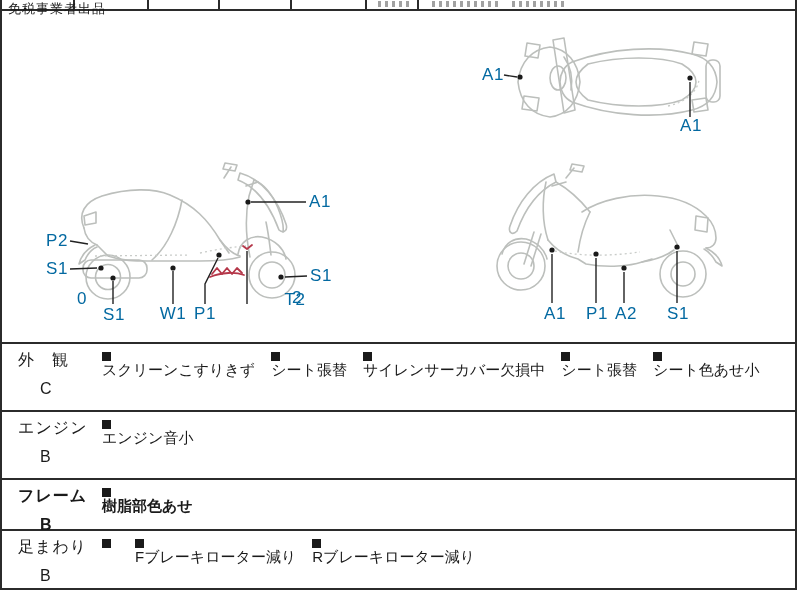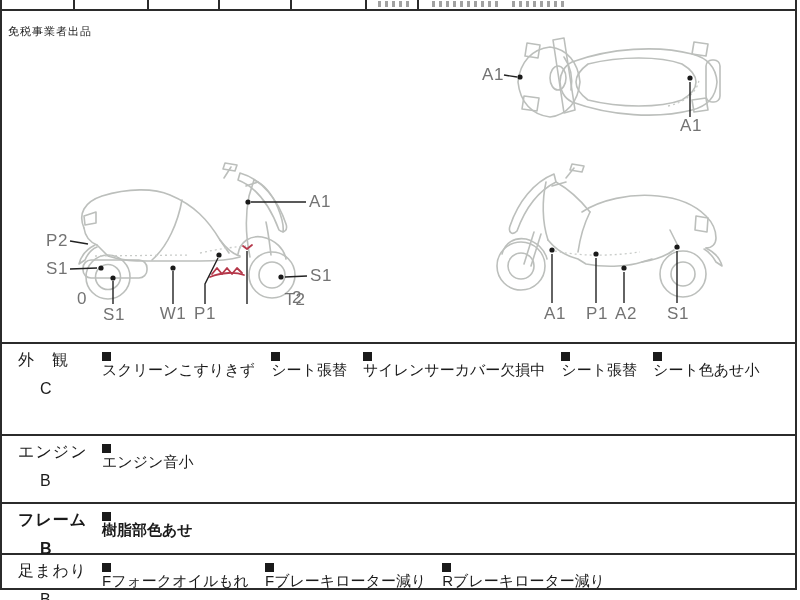--- a/index.html
+++ b/index.html
@@ -6,30 +6,30 @@
   #stage{position:relative;width:800px;height:600px;background:#ffffff;overflow:hidden;
          font-family:"Liberation Sans","DejaVu Sans",sans-serif;color:#1a1a1a;}
   
   .vborder{position:absolute;top:0;width:2px;height:590px;background:#2b2b2b;}
   .bottom-line{position:absolute;top:588px;left:0;width:797px;height:2px;background:#2b2b2b;}
   
   .top-strip{position:absolute;top:0;left:0;width:797px;height:9px;border-bottom:2px solid #2b2b2b;}
   .top-div{position:absolute;top:0;width:2px;height:9px;background:#2b2b2b;}
   .frag{position:absolute;top:1px;height:6px;opacity:.55;
         background:repeating-linear-gradient(90deg,#555 0 3px,transparent 3px 7px);}
-  .seller{position:absolute;left:8px;top:24px;font-size:11px;letter-spacing:1px;}
+  .seller{position:absolute;left:8px;top:0;font-size:13px;letter-spacing:1px;}
   
   svg{position:absolute;overflow:visible;}
   .sk{stroke:#bcbfbc;stroke-width:1.6;fill:none;stroke-linecap:round;stroke-linejoin:round;}
   .skd{stroke:#c9ccc9;stroke-width:1.3;fill:none;stroke-dasharray:2 3;}
   .ld{stroke:#222;stroke-width:1.4;fill:none;}
   .dot{fill:#1a1a1a;}
   .red{stroke:#b5384a;stroke-width:1.8;fill:none;stroke-linecap:round;stroke-linejoin:round;}
   .dlabel{position:absolute;transform:translate(-50%,-50%);font-size:17px;letter-spacing:.5px;
-          white-space:nowrap;color:#737373;}
+          white-space:nowrap;color:#0369a1;}
   
   #inspection{position:absolute;left:0;top:342px;width:797px;}
   .irow{box-sizing:border-box;border-top:2px solid #2b2b2b;display:flex;background:transparent;}
   .cat{width:102px;box-sizing:border-box;padding:6px 0 0 18px;font-size:16px;flex:none;}
   .cat-name{letter-spacing:1px;white-space:nowrap;}
   .grade{margin:9px 0 0 22px;font-size:16px;}
   .items{flex:1;padding-top:8px;display:flex;flex-wrap:wrap;gap:4px 16px;align-content:flex-start;font-size:15px;}
   .item{display:flex;align-items:flex-start;white-space:nowrap;flex-direction:column;}
   .sq{width:9px;height:9px;background:#1a1a1a;margin-right:8px;flex:none;}
 </style>
@@ -199,21 +199,21 @@
       <div class="dlabel" style="left: 247px; top: 300px; margin-left: 48px;">T2</div>
       <div class="dlabel" style="left: 321px; top: 276px;">S1</div>
       <div class="dlabel" style="left: 297px; top: 298px;">2</div>
       <div class="dlabel" style="left: 555px; top: 314px;">A1</div>
       <div class="dlabel" style="left: 597px; top: 314px;">P1</div>
       <div class="dlabel" style="left: 626px; top: 314px;">A2</div>
       <div class="dlabel" style="left: 678px; top: 314px;">S1</div>
     </div>
 
   <div id="inspection">
-      <div class="irow" style="height: 92px;">
+      <div class="irow" style="height: 68px;">
         <div class="cat">
           <div class="cat-name">外　観</div>
           <div class="grade">C</div>
         </div>
         <div class="items">
           <span class="item">
             <span class="sq"></span>
             <span>スクリーンこすりきず</span>
           </span>
           <span class="item">
@@ -259,21 +259,20 @@
         </div>
       </div>
       <div class="irow" style="height: 60px;">
         <div class="cat">
           <div class="cat-name">足まわり</div>
           <div class="grade">B</div>
         </div>
         <div class="items">
           <span class="item">
             <span class="sq"></span>
-            <span>Fフォークオイルもれ</span>
           </span>
           <span class="item">
             <span class="sq"></span>
             <span>Fブレーキローター減り</span>
           </span>
           <span class="item">
             <span class="sq"></span>
             <span>Rブレーキローター減り</span>
           </span>
         </div>

